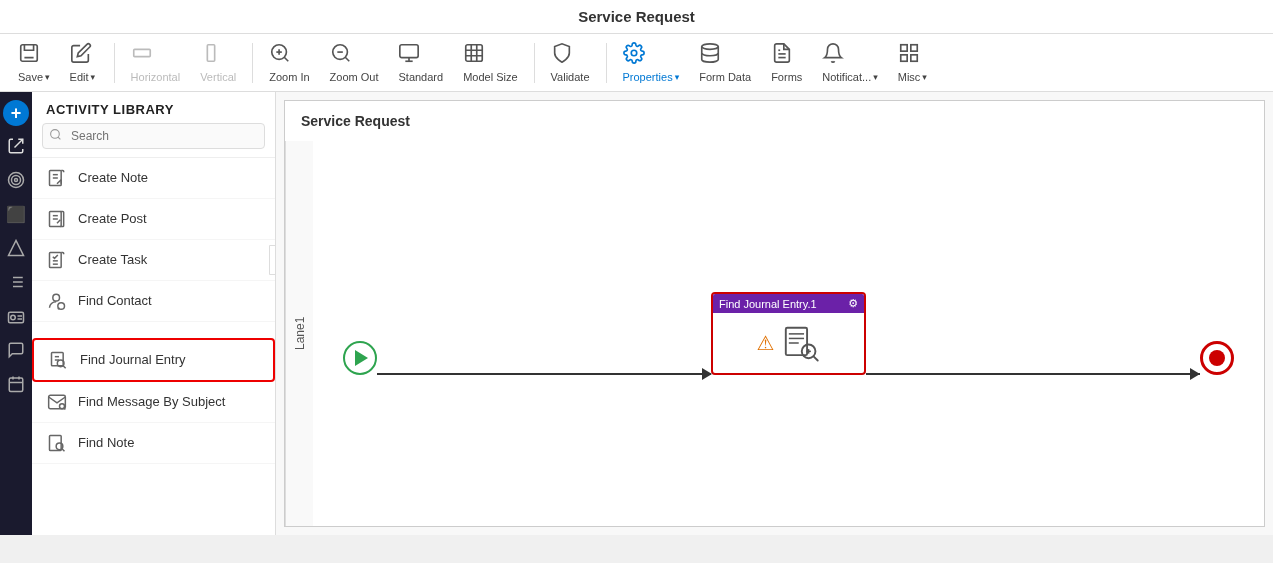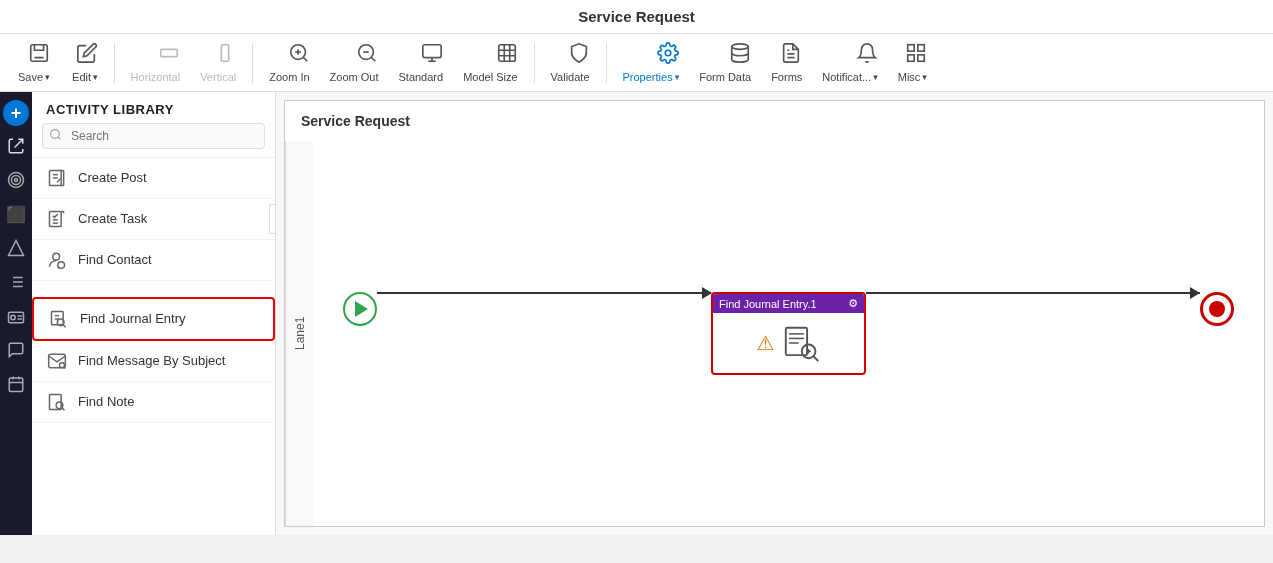--- a/index.html
+++ b/index.html
@@ -22,21 +22,21 @@
       background: #fff;
       display: flex;
       align-items: center;
       padding: 4px 10px;
       border-bottom: 1px solid #ddd;
       gap: 4px;
     }
     .toolbar-item {
       display: flex;
       flex-direction: column;
-      align-items: flex-end;
+      align-items: flex-start;
       padding: 4px 8px;
       cursor: pointer;
       color: #444;
       font-size: 11px;
       min-width: 44px;
       border-radius: 4px;
     }
     .toolbar-item .icon { font-size: 20px; color: #555; margin-bottom: 2px; }
     .toolbar-item.disabled { color: #bbb; }
     .toolbar-item.disabled .icon { color: #bbb; }
@@ -206,21 +206,21 @@
       align-items: center;
       justify-content: center;
       background: #f9f9f9;
       width: 28px;
     }
 
     
     .flow-container {
       flex: 1;
       display: flex;
-      align-items: flex-start;
+      align-items: flex-end;
       padding: 20px 30px;
       position: relative;
     }
 
     
     .start-circle {
       width: 34px;
       height: 34px;
       border-radius: 50%;
       border: 2px solid #2ea44f;
@@ -556,20 +556,33 @@
         <svg width="13" height="13" viewBox="0 0 24 24" fill="none" stroke="#999" stroke-width="2">
           <circle cx="11" cy="11" r="8"></circle>
             <line x1="21" y1="21" x2="16.65" y2="16.65"></line>
         </svg>
       </span>
       <input type="text" placeholder="Search" style="">
     </div>
     <div class="sidebar-divider"></div>
     <div class="sidebar-items">
 
+      <div class="sidebar-item">
+        <span class="item-icon">
+          <svg width="20" height="20" viewBox="0 0 24 24" fill="none" stroke="#666" stroke-width="1.8">
+            <rect x="3" y="3" width="14" height="18" rx="1"></rect>
+            <line x1="7" y1="8" x2="13" y2="8"></line>
+              <line x1="7" y1="12" x2="13" y2="12"></line>
+            <path d="M17 3h2a1 1 0 0 1 1 1v1"></path>
+              <line x1="12" y1="19" x2="17" y2="14"></line>
+              <line x1="17" y1="14" x2="17" y2="19"></line>
+          </svg>
+        </span>
+        <span class="item-label">Create Note</span>
+      </div>
 
       <div class="sidebar-item">
         <span class="item-icon">
           <svg width="20" height="20" viewBox="0 0 24 24" fill="none" stroke="#666" stroke-width="1.8">
             <rect x="3" y="3" width="14" height="18" rx="1"></rect>
             <path d="M16 3h3a1 1 0 0 1 1 1v16a1 1 0 0 1-1 1h-3"></path>
             <line x1="7" y1="8" x2="13" y2="8"></line>
               <line x1="7" y1="12" x2="13" y2="12"></line>
             <line x1="12" y1="17" x2="16" y2="13"></line>
           </svg>

